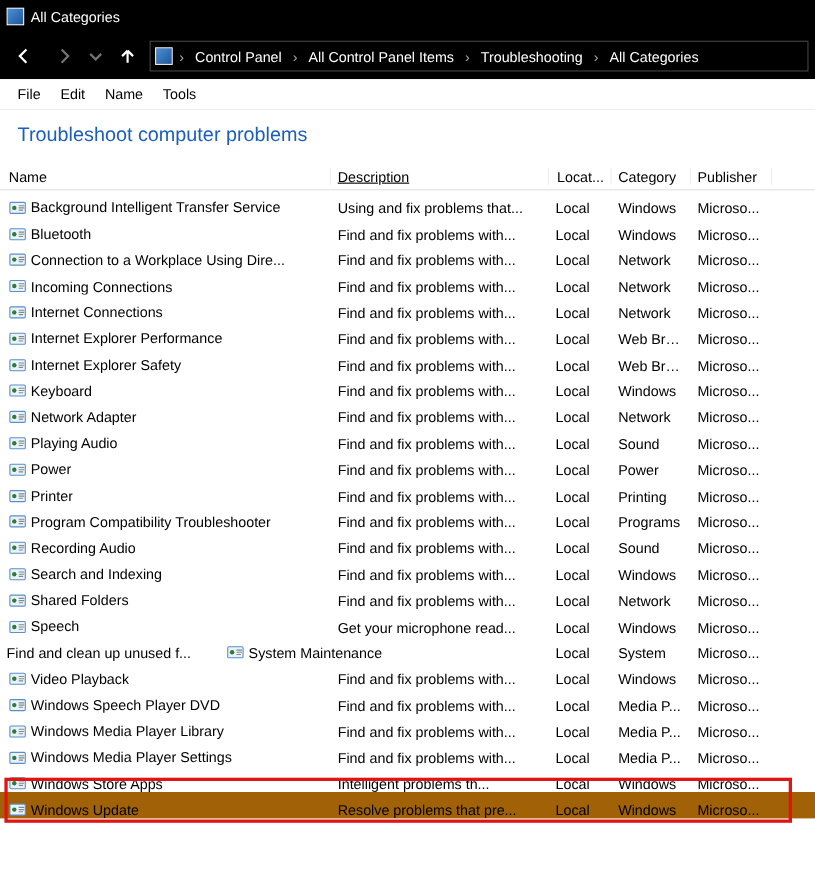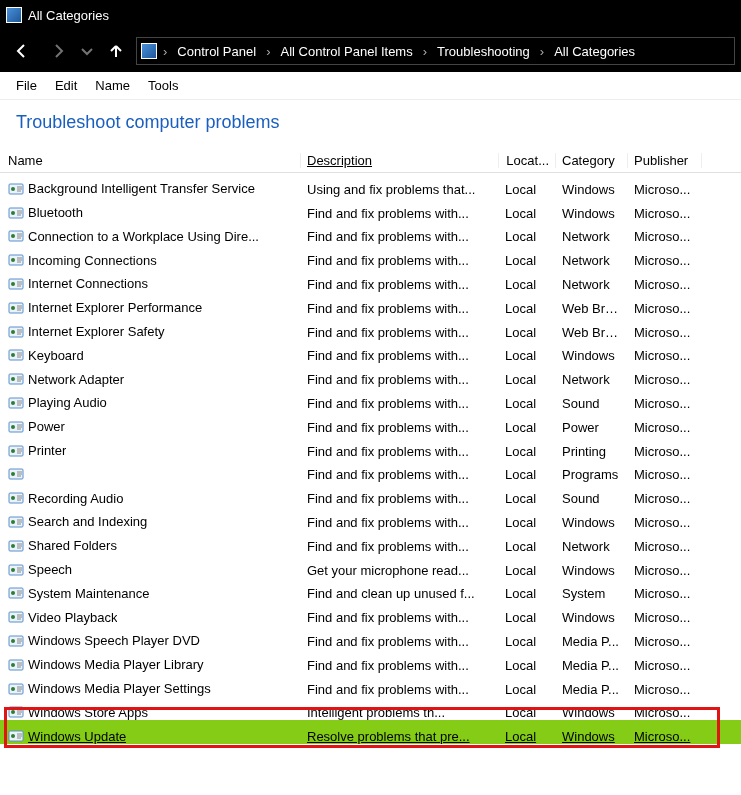--- a/index.html
+++ b/index.html
@@ -109,21 +109,21 @@
   .col-desc { width: 198px; text-decoration: underline; }
   .col-loc  { width: 57px; text-align: right; }
   .col-cat  { width: 72px; }
   .col-pub  { width: 74px; }
   .row {
     display: flex;
     align-items: flex-end;
     height: 23.8px;
     cursor: pointer;
   }
-  .row.selected { background: #84cc16; text-decoration: underline; }
+  .row.selected { background: #a16207; }
   .highlight-box {
     position: absolute;
     border: 3px solid #e11414;
     pointer-events: none;
   }
   .td {
     padding: 0 6px;
     white-space: nowrap;
     overflow: hidden;
     text-overflow: ellipsis;
@@ -392,20 +392,21 @@
         </div>
         <div class="row">
           <div class="td td-name">
             <span class="row-icon">
               <svg viewBox="0 0 16 16">
                 <rect x="1" y="3" width="14" height="10" rx="1" fill="#eaf3fb" stroke="#5a8fc8"></rect>
                 <circle cx="5" cy="8" r="2" fill="#2e7d32"></circle>
                 <path d="M9 6h5M9 8h5M9 10h4" stroke="#888" stroke-width="1"></path>
               </svg>
             </span>
+            <span class="namecell">Program Compatibility Troubleshooter</span>
           </div>
           <div class="td td-desc">Find and fix problems with...</div>
           <div class="td td-loc">Local</div>
           <div class="td td-cat">Programs</div>
           <div class="td td-pub">Microso...</div>
         </div>
         <div class="row">
           <div class="td td-name">
             <span class="row-icon">
               <svg viewBox="0 0 16 16">
@@ -463,31 +464,31 @@
               </svg>
             </span>
             <span class="namecell">Speech</span>
           </div>
           <div class="td td-desc">Get your microphone read...</div>
           <div class="td td-loc">Local</div>
           <div class="td td-cat">Windows</div>
           <div class="td td-pub">Microso...</div>
         </div>
         <div class="row">
+          <div class="td td-desc">Find and clean up unused f...</div>
           <div class="td td-name">
             <span class="row-icon">
               <svg viewBox="0 0 16 16">
                 <rect x="1" y="3" width="14" height="10" rx="1" fill="#eaf3fb" stroke="#5a8fc8"></rect>
                 <circle cx="5" cy="8" r="2" fill="#2e7d32"></circle>
                 <path d="M9 6h5M9 8h5M9 10h4" stroke="#888" stroke-width="1"></path>
               </svg>
             </span>
             <span class="namecell">System Maintenance</span>
           </div>
-          <div class="td td-desc">Find and clean up unused f...</div>
           <div class="td td-loc">Local</div>
           <div class="td td-cat">System</div>
           <div class="td td-pub">Microso...</div>
         </div>
         <div class="row">
           <div class="td td-name">
             <span class="row-icon">
               <svg viewBox="0 0 16 16">
                 <rect x="1" y="3" width="14" height="10" rx="1" fill="#eaf3fb" stroke="#5a8fc8"></rect>
                 <circle cx="5" cy="8" r="2" fill="#2e7d32"></circle>

